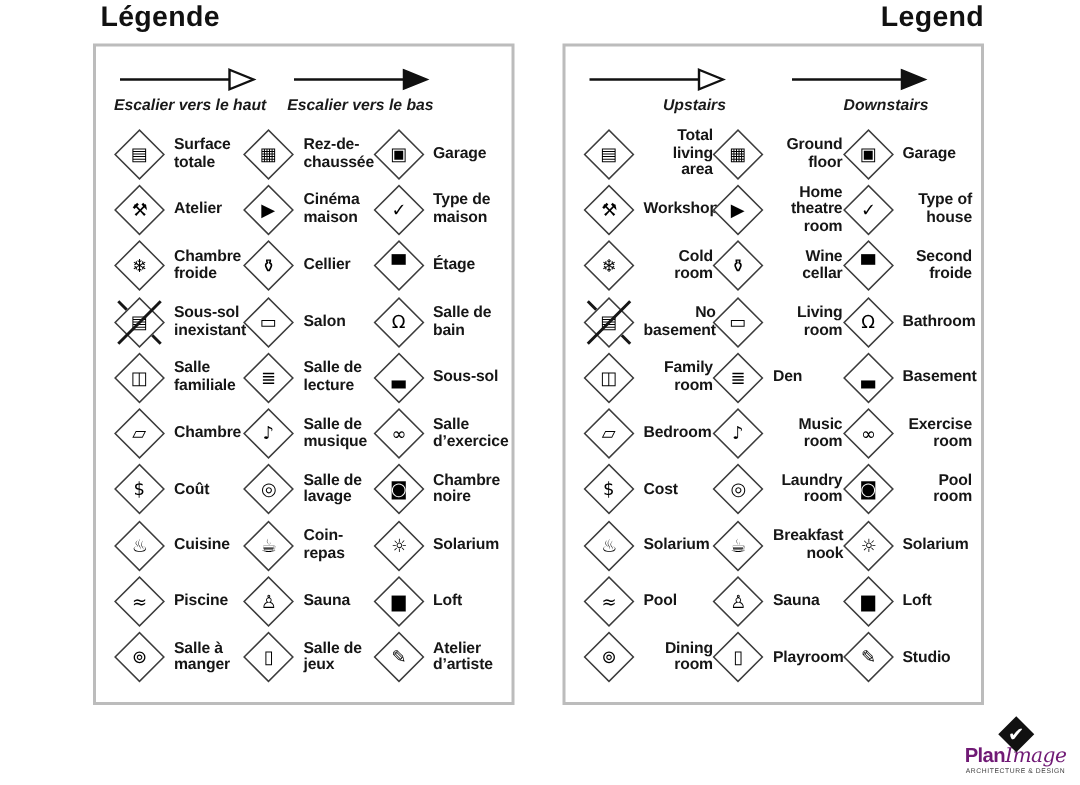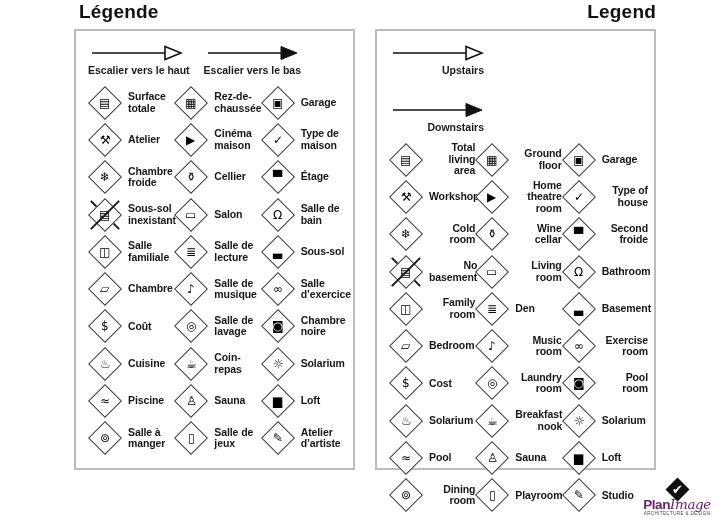--- a/index.html
+++ b/index.html
@@ -2,34 +2,34 @@
 <html><head>
 <meta charset="utf-8">
 <style>
   html,body { margin:0; padding:0; }
   body {
     width:720px; height:523px; position:relative; overflow:hidden;
     background:#ffffff; color:#1a1a1a;
     font-family:"Liberation Sans", sans-serif;
   }
   .panel { position:absolute; top:0; width:281px; }
-  #panel-fr { left:74px; }
+  #panel-fr { left:62px; }
   #panel-en { left:375px;text-align:right; }
   .panel-title {
     font-size:19px; font-weight:bold; margin:1px 0 6px 5px;
     letter-spacing:0.2px; color:#111;
   }
   .legend-box {
     border:2px solid #bcbcbc; box-sizing:border-box;
     height:441px; padding:12px 6px 0 12px; background:#fff;
   }
   .arrows { display:flex; align-items:flex-start; }
   #panel-fr .arrows { gap:14px; }
-  #panel-en .arrows { gap:24px;flex-direction:column; }
-  .arrow-group { display:flex; flex-direction:column; }
+  #panel-en .arrows { gap:40px; }
+  .arrow-group { display:flex; flex-direction:column;font-style:italic; }
   .arrow-svg { display:block; margin:2px 0 3px 3px; }
   .arrow-svg line { stroke:#111; stroke-width:1.6; }
   .arrow-svg.open polygon { fill:#ffffff; stroke:#111; stroke-width:1.6; }
   .arrow-svg.solid polygon { fill:#111; stroke:#111; stroke-width:1; }
   .arrow-label { font-size:10.5px; font-weight:bold; white-space:nowrap; }
   .grid {
     margin-top:8px; display:grid;
     grid-template-columns:1fr 1fr 1fr;
     grid-auto-rows:37.3px; align-items:center;
   }

